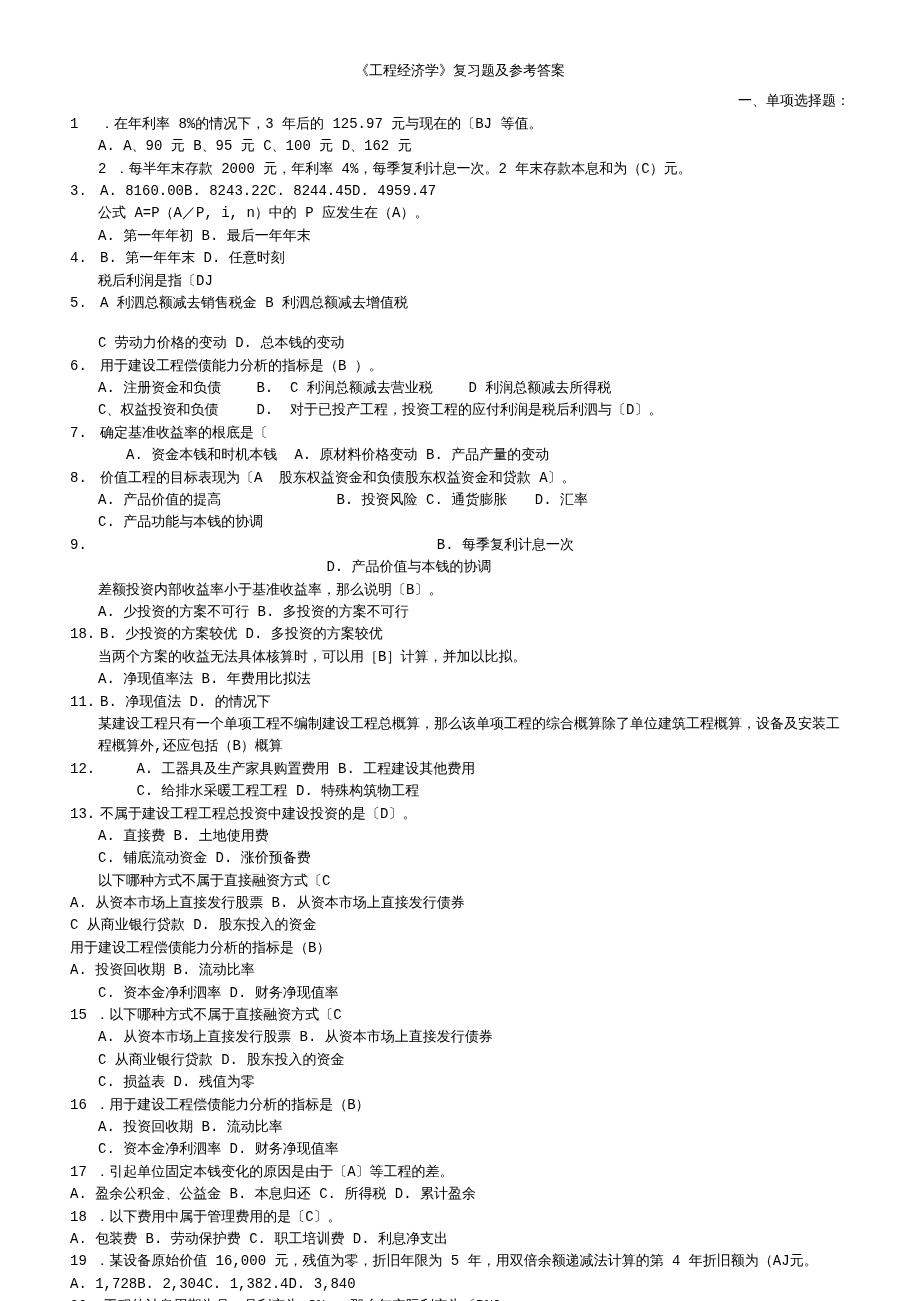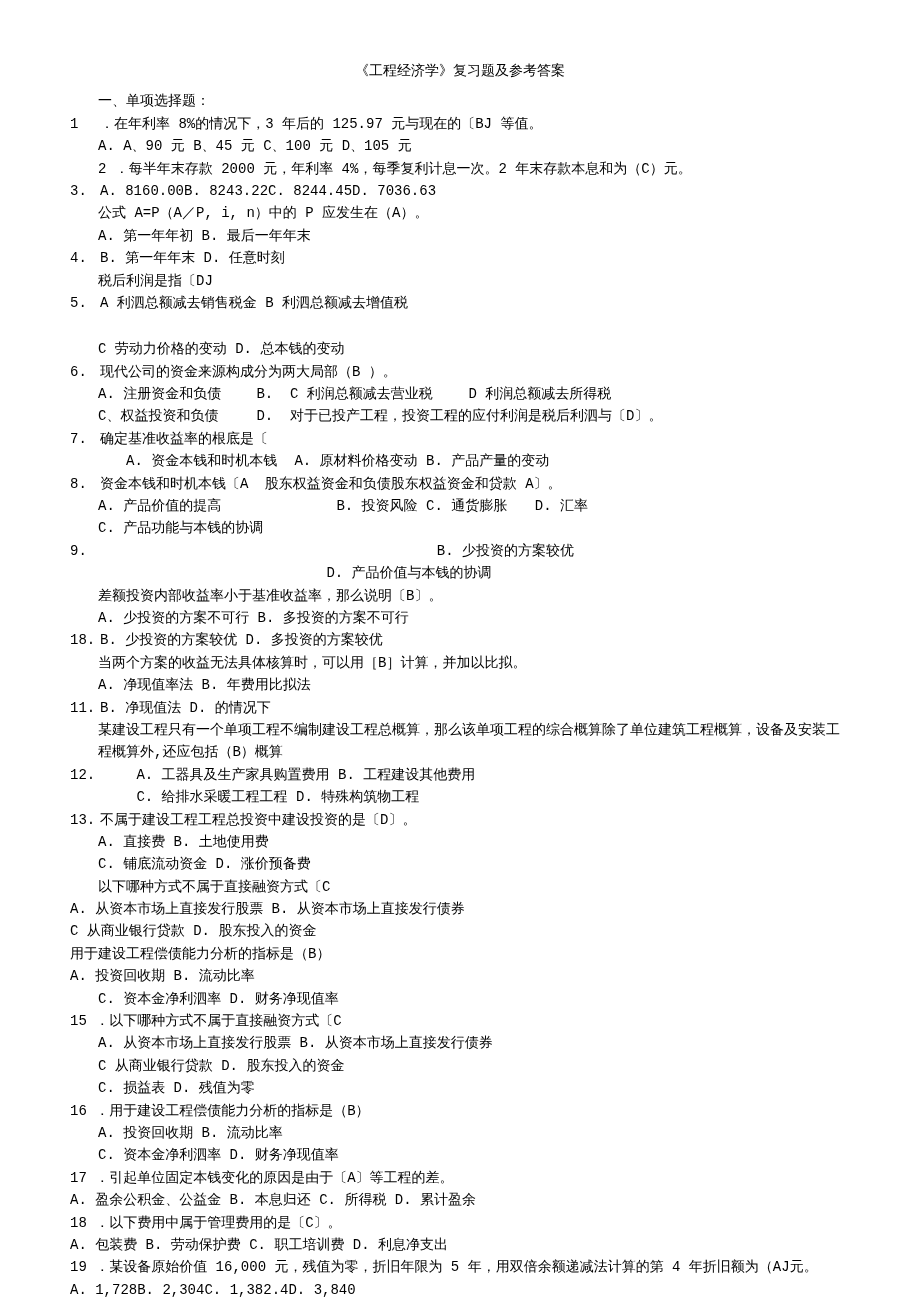--- a/index.html
+++ b/index.html
@@ -13,20 +13,21 @@
     padding: 60px 70px 40px 70px;
     box-sizing: border-box;
   }
   .title {
     text-align: center;
     margin-bottom: 8px;
     font-family: Liberation Mono, monospace;
   }
   .section-head {
     text-indent: 2em;
+    text-align: right;
   }
   .num-col {
     display: inline-block;
     width: 30px;
     vertical-align: top;
   }
   .line {
     margin: 0;
     padding: 0;
     font-family: Liberation Mono, monospace;
@@ -37,42 +38,42 @@
 </head>
 <body>
 
 <div class="title">《工程经济学》复习题及参考答案</div>
 
 <div class="section-head">一、单项选择题：</div>
 
 <div class="line">
   <span class="num-col">1</span><span>．在年利率 8%的情况下，3 年后的 125.97 元与现在的〔BJ 等值。</span>
 </div>
-<div class="line indent1">A. A、90 元 B、45 元 C、100 元 D、105 元</div>
+<div class="line indent1">A. A、90 元 B、95 元 C、100 元 D、162 元</div>
 
 <div class="line indent1">
   <span>2</span>&nbsp;<span>．每半年末存款 2000 元，年利率 4%，每季复利计息一次。2 年末存款本息和为（C）元。</span>
 </div>
 
 <div class="line">
-  <span class="num-col">3.</span><span>A. 8160.00B. 8243.22C. 8244.45D. 7036.63</span>
+  <span class="num-col">3.</span><span>A. 8160.00B. 8243.22C. 8244.45D. 4959.47</span>
 </div>
 <div class="line indent1">公式 A=P（A／P, i, n）中的 P 应发生在（A）。</div>
 <div class="line indent1">A. 第一年年初 B. 最后一年年末</div>
 <div class="line">
   <span class="num-col">4.</span><span>B. 第一年年末 D. 任意时刻</span>
 </div>
 <div class="line indent1">税后利润是指〔DJ</div>
 <div class="line">
   <span class="num-col">5.</span><span>A 利泗总额减去销售税金    B 利泗总额减去增值税</span>
 </div>
-<div class="line indent1" style="margin-top:24px">C 劳动力价格的变动 D. 总本钱的变动</div>
+<div class="line indent1" style="margin-top:18px">C 劳动力价格的变动 D. 总本钱的变动</div>
 
 <div class="line">
-  <span class="num-col">6.</span><span>现代公司的资金来源构成分为两大局部（B ）。</span>
+  <span class="num-col">6.</span><span>用于建设工程偿债能力分析的指标是（B ）。</span>
 </div>
 <div class="line indent1">
   <span style="display:inline-block;width:150px">A. 注册资金和负债</span>
   <span>B.</span>&nbsp;
   <span style="display:inline-block;width:170px">C 利润总额减去营业税</span>
   <span>D 利润总额减去所得税</span>
 </div>
 <div class="line indent1">
   <span style="display:inline-block;width:150px">C、权益投资和负债</span>
   <span>D.</span>&nbsp;
@@ -81,34 +82,34 @@
 
 <div class="line">
   <span class="num-col">7.</span><span>确定基准收益率的根底是〔</span>
 </div>
 <div class="line indent2">
   <span style="display:inline-block;width:160px">A. 资金本钱和时机本钱</span>
   <span>A. 原材料价格变动 B. 产品产量的变动</span>
 </div>
 
 <div class="line">
-  <span class="num-col">8.</span><span>资金本钱和时机本钱〔A</span>
+  <span class="num-col">8.</span><span>价值工程的目标表现为〔A</span>
   <span style="padding-left:8px">股东权益资金和负债股东权益资金和贷款 A〕。</span>
 </div>
 <div class="line indent1">
   <span style="display:inline-block;width:230px">A. 产品价值的提高</span>
   <span style="display:inline-block;width:190px">B. 投资风险 C. 通货膨胀</span>
   <span>D. 汇率</span>
 </div>
 <div class="line indent1">C. 产品功能与本钱的协调</div>
 
 <div class="line">
   <span class="num-col">9.</span>
   <span style="display:inline-block;width:320px"></span>
-  <span>B. 少投资的方案较优</span>
+  <span>B. 每季复利计息一次</span>
 </div>
 <div class="line indent1">
   <span style="display:inline-block;width:220px"></span>
   <span>D. 产品价值与本钱的协调</span>
 </div>
 <div class="line indent1">差额投资内部收益率小于基准收益率，那么说明〔B〕。</div>
 <div class="line indent1">A. 少投资的方案不可行 B. 多投资的方案不可行</div>
 
 <div class="line">
   <span class="num-col">18.</span><span>B. 少投资的方案较优 D. 多投资的方案较优</span>

